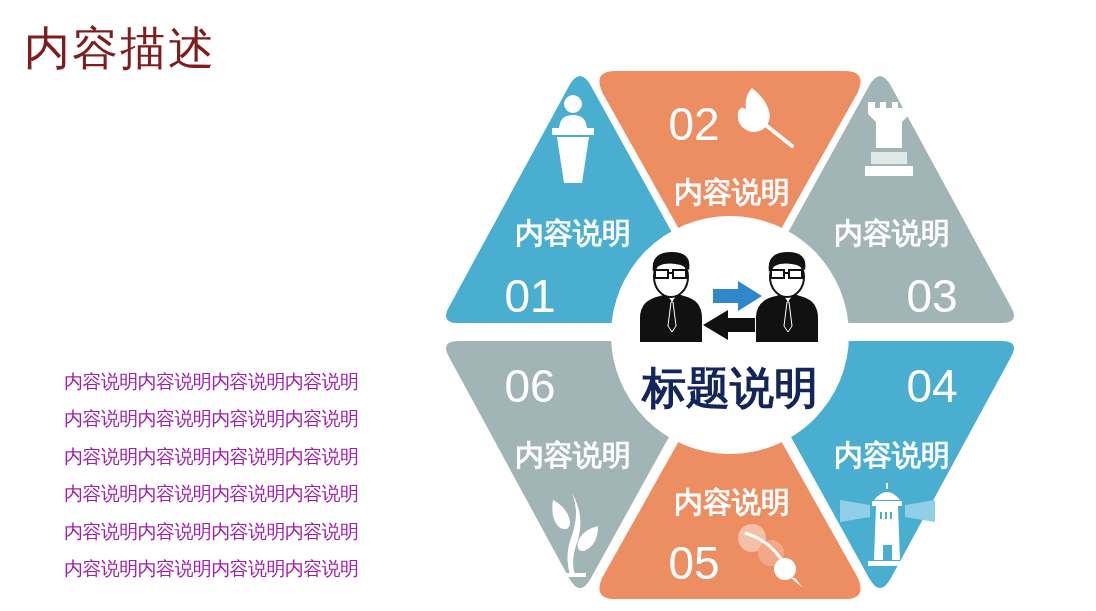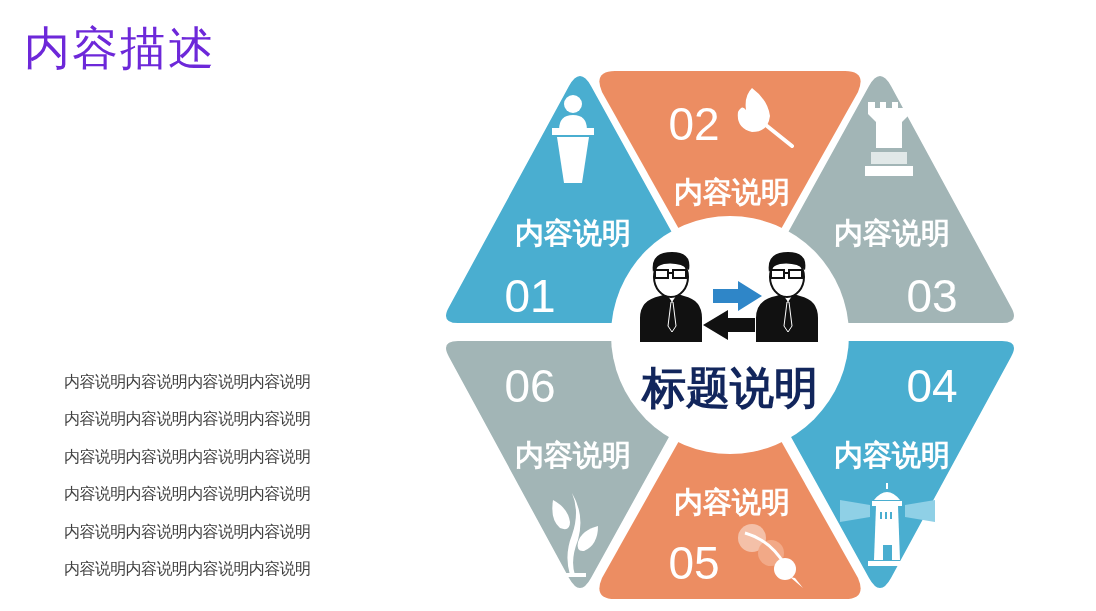--- a/index.html
+++ b/index.html
@@ -1,21 +1,21 @@
 <!DOCTYPE html>
 <html><head>
 <meta charset="utf-8">
 <style>
   html, body { margin:0; padding:0; background:#ffffff; }
   body { width:1096px; height:611px; position:relative; overflow:hidden;
          font-family: "DejaVu Sans", "Liberation Sans", sans-serif; }
-  .page-title { position:absolute; left:24px; top:18px; font-size:46px; color:#6d28d9;
+  .page-title { position:absolute; left:24px; top:18px; font-size:46px; color:#7f1d1d;
                 font-family: "DejaVu Serif", "Liberation Serif", serif; letter-spacing:2px; }
   .body-text { position:absolute; left:64px; top:363px; width:345px; }
-  .body-line { font-size:16px; color:#404040; line-height:37.4px; white-space:nowrap; letter-spacing:-0.6px; }
+  .body-line { font-size:19px; color:#a21caf; line-height:37.4px; white-space:nowrap; letter-spacing:-0.6px; }
   svg.diagram { position:absolute; left:0; top:0; }
   .num { font-family:"Liberation Sans", sans-serif; fill:#fff; font-size:46px; }
   .lbl { fill:#fff; font-size:29px; font-weight:bold; font-family:"DejaVu Sans", sans-serif; }
   .center-title { fill:#12265c; font-size:44px; font-weight:bold; font-family:"DejaVu Sans", sans-serif; }
 </style>
 </head>
 <body>
 
 <div class="page-title">内容描述</div>
 

